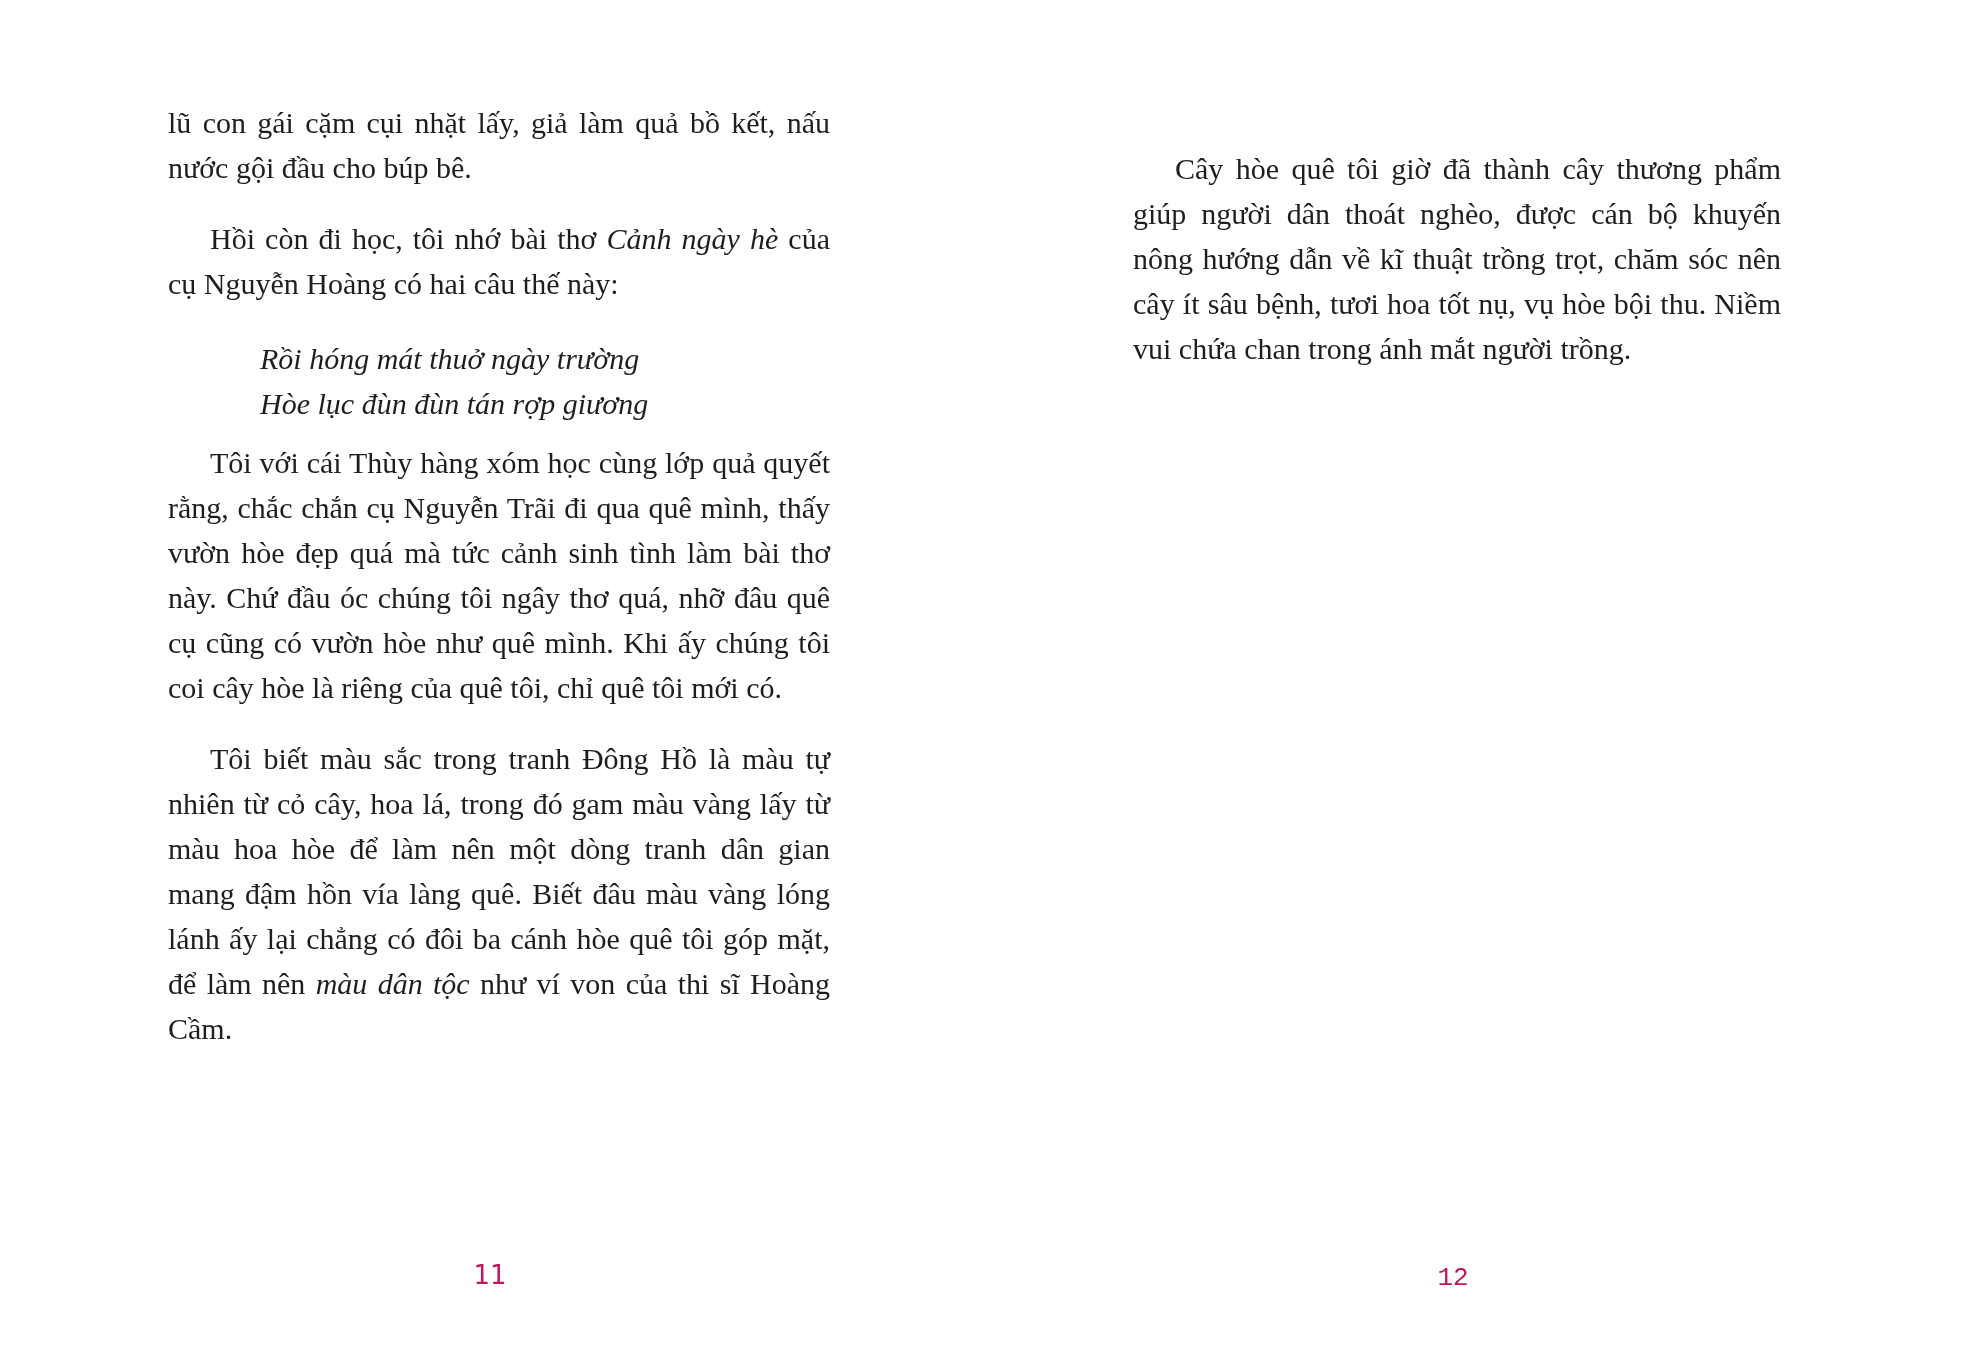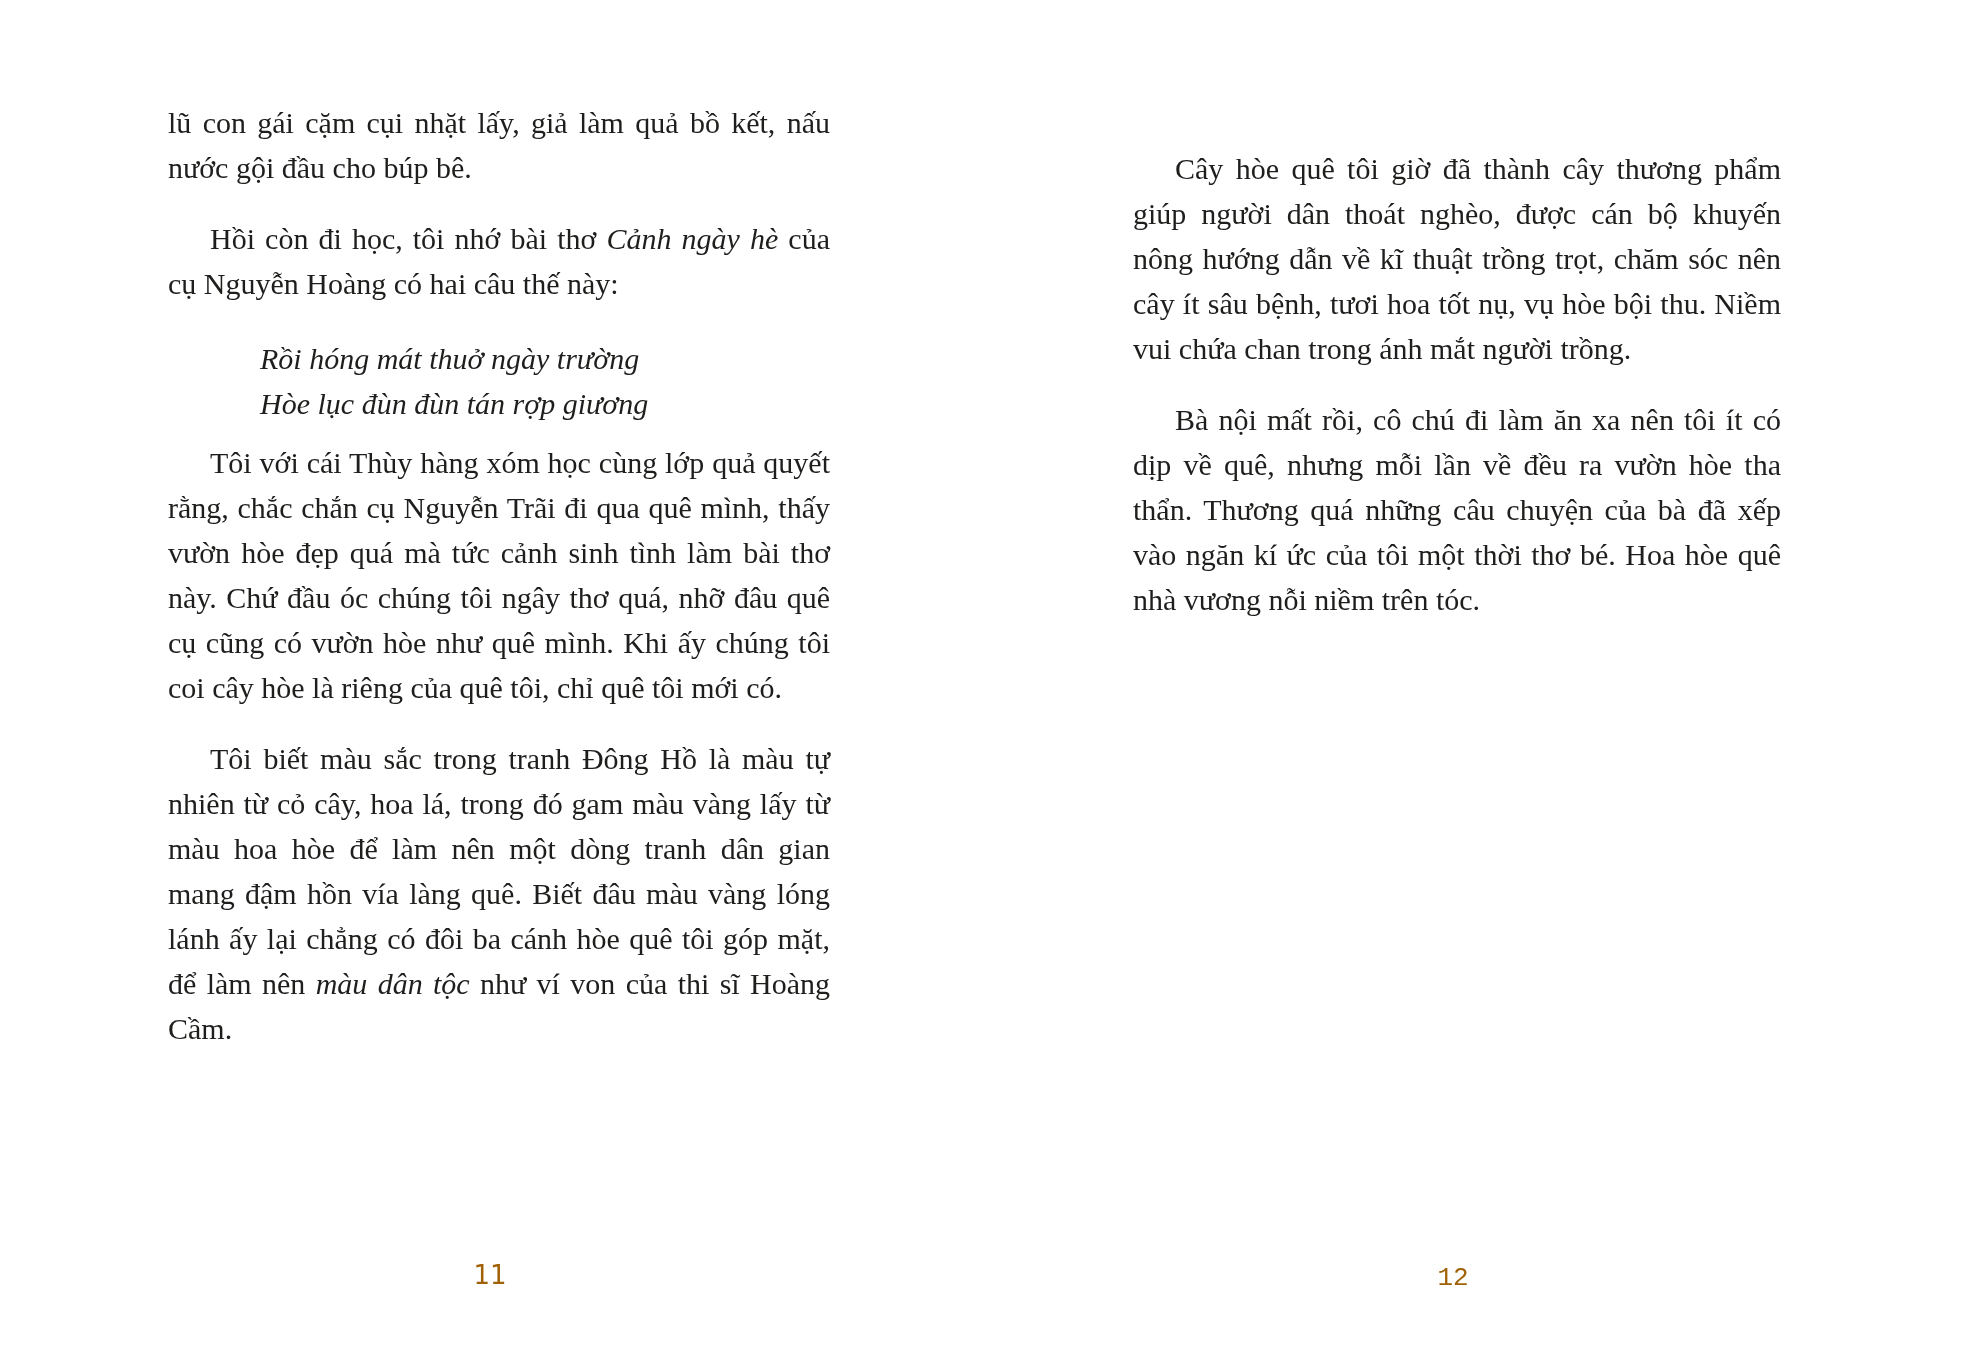--- a/index.html
+++ b/index.html
@@ -46,21 +46,21 @@
     line-height: 45px;
   }
   .italic {
     font-style: italic;
     margin-top: 10px;
   }
   .page-number {
     position: absolute;
     font-family: "DejaVu Sans", sans-serif;
     font-size: 26px;
-    color: #a16207;
+    color: #be185d;
     transform: translateX(-50%);
   }
   .page-number-left {
     left: 490px;
     top: 1260px;
   }
   .page-number-right {
     left: 1453px;
     top: 1263px;
     font-family: Liberation Mono, monospace;
@@ -75,18 +75,17 @@
     <div class="verse">
       <div class="verse-line">Rồi hóng mát thuở ngày trường</div>
       <div class="verse-line">Hòe lục đùn đùn tán rợp giương</div>
     </div>
     <p class="para indent"><span>Tôi với cái Thùy hàng xóm học cùng lớp quả quyết rằng, chắc chắn cụ Nguyễn Trãi đi qua quê mình, thấy vườn hòe đẹp quá mà tức cảnh sinh tình làm bài thơ này. Chứ đầu óc chúng tôi ngây thơ quá, nhỡ đâu quê cụ cũng có vườn hòe như quê mình. Khi ấy chúng tôi coi cây hòe là riêng của quê tôi, chỉ quê tôi mới có.</span></p>
     <p class="para indent"><span>Tôi biết màu sắc trong tranh Đông Hồ là màu tự nhiên từ cỏ cây, hoa lá, trong đó gam màu vàng lấy từ màu hoa hòe để làm nên một dòng tranh dân gian mang đậm hồn vía làng quê. Biết đâu màu vàng lóng lánh ấy lại chẳng có đôi ba cánh hòe quê tôi góp mặt, để làm nên </span><span class="italic">màu dân tộc</span><span> như ví von của thi sĩ Hoàng Cầm.</span></p>
   </div>
 
 <div class="page-column column-right">
     <p class="para indent"><span>Cây hòe quê tôi giờ đã thành cây thương phẩm giúp người dân thoát nghèo, được cán bộ khuyến nông hướng dẫn về kĩ thuật trồng trọt, chăm sóc nên cây ít sâu bệnh, tươi hoa tốt nụ, vụ hòe bội thu. Niềm vui chứa chan trong ánh mắt người trồng.</span></p>
-    <p class="para indent"><span>Bà nội mất rồi, cô chú đi làm ăn xa nên tôi ít có dịp về quê, nhưng mỗi lần về đều ra vườn hòe tha thẩn. Thương quá những câu chuyện của bà đã xếp vào ngăn kí ức của tôi một thời thơ bé. Hoa hòe quê nhà vương nỗi niềm trên tóc.</span></p>
   </div>
 
 <div class="page-number page-number-left">11</div>
 
 <div class="page-number page-number-right">12</div>
 
 </body></html>

